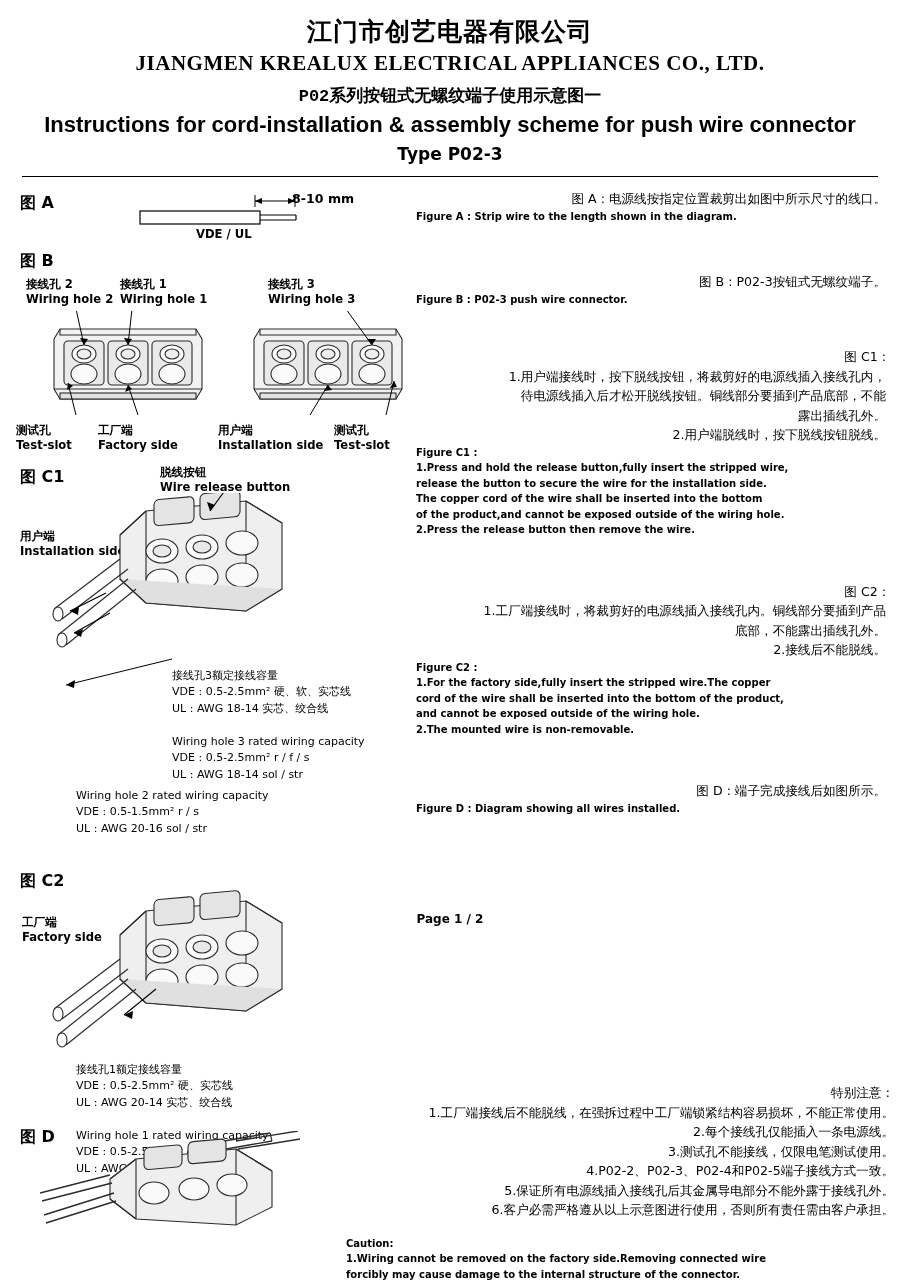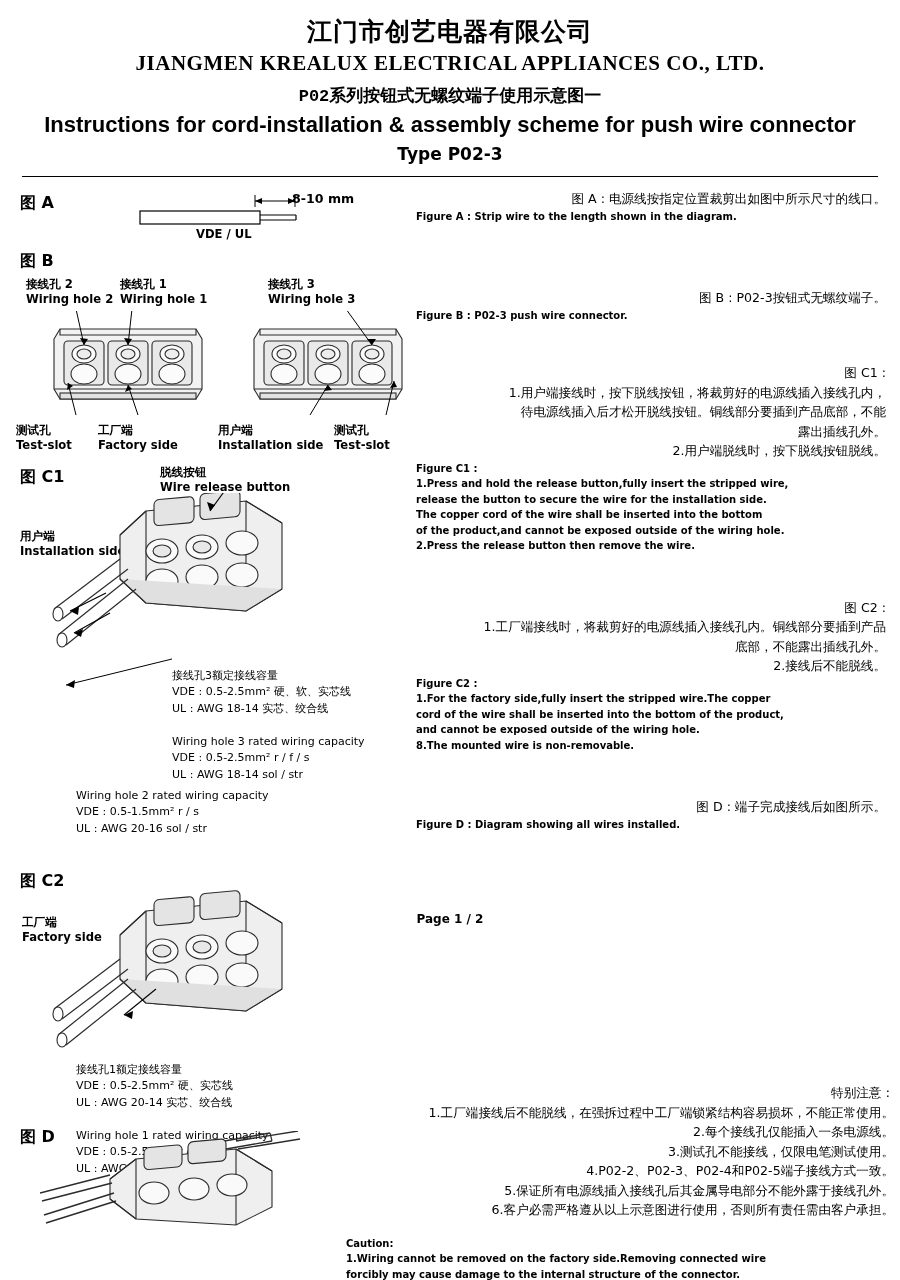--- a/index.html
+++ b/index.html
@@ -371,21 +371,21 @@
       </div>
     </div>
 
     <div class="col-right">
 
       <div class="blk" style="margin-top:6px;">
         <div class="cn">图 A : 电源线按指定位置裁剪出如图中所示尺寸的线口。</div>
         <div class="en">Figure A : Strip wire to the length shown in the diagram.</div>
       </div>
 
-      <div class="blk" style="margin-top:64px;">
+      <div class="blk" style="margin-top:48px;">
         <div class="cn">图 B : P02-3按钮式无螺纹端子。</div>
         <div class="en">Figure B : P02-3 push wire connector.</div>
       </div>
 
       <div class="blk" style="margin-top:40px;">
         <div class="cn">图 C1 :</div>
         <div class="cn">1.用户端接线时，按下脱线按钮，将裁剪好的电源线插入接线孔内，
 待电源线插入后才松开脱线按钮。铜线部分要插到产品底部，不能
 露出插线孔外。
 2.用户端脱线时，按下脱线按钮脱线。</div>
@@ -399,21 +399,21 @@
 
       <div class="blk" style="margin-top:44px;">
         <div class="cn">图  C2 :</div>
         <div class="cn">1.工厂端接线时，将裁剪好的电源线插入接线孔内。铜线部分要插到产品
 底部，不能露出插线孔外。
 2.接线后不能脱线。</div>
         <div class="en">Figure C2 :</div>
         <div class="en">1.For the factory side,fully insert the stripped wire.The copper
 cord of the wire shall be inserted into the bottom of the product,
 and cannot be exposed outside of the wiring hole.
-8.The mounted wire is non-removable.</div>
+2.The mounted wire is non-removable.</div>
       </div>
 
       <div class="blk" style="margin-top:44px;">
         <div class="cn">图 D : 端子完成接线后如图所示。</div>
         <div class="en">Figure D : Diagram showing all wires installed.</div>
       </div>
     </div>
 
     <div class="abs" style="left:342px; top:906px; width:548px;">
       <div class="cn">特别注意：</div>

